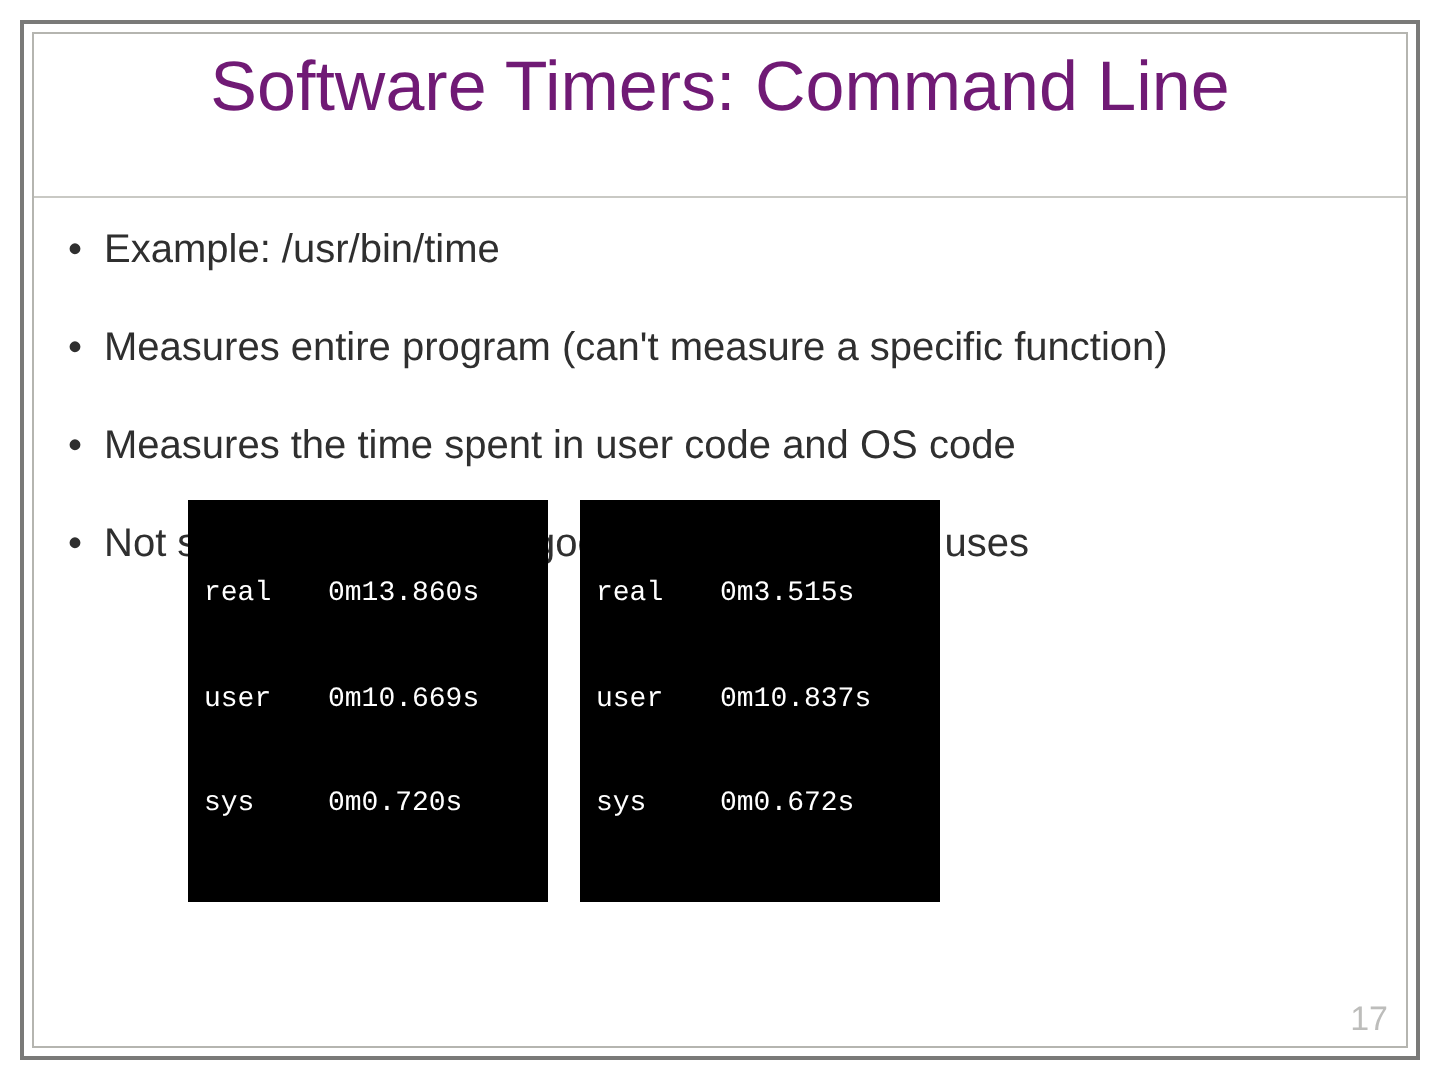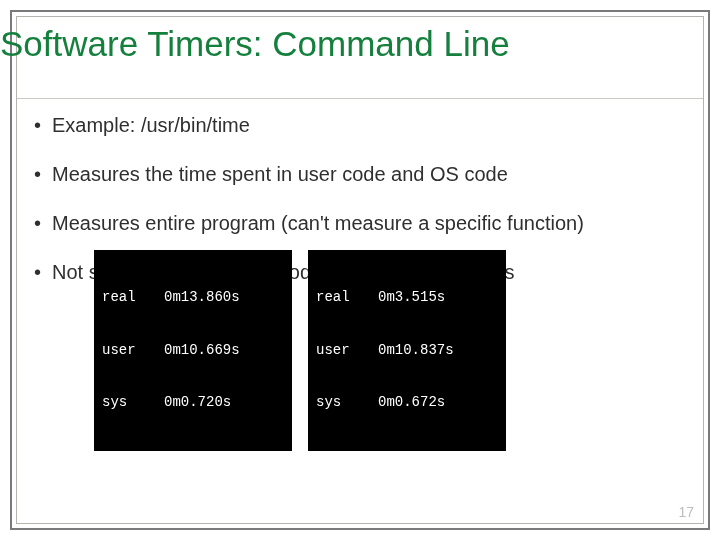--- a/index.html
+++ b/index.html
@@ -34,22 +34,23 @@
     right: 16px;
     bottom: 16px;
     border: 1px solid #b5b5b0;
     box-sizing: border-box;
   }
   .title {
     position: absolute;
     left: 0;
     right: 0;
     top: 24px;
+    text-align: center;
     font-size: 35px;
-    color: #15803d;
+    color: #701a75;
     font-weight: 400;
   }
   .hr {
     position: absolute;
     left: 17px;
     right: 17px;
     top: 98px;
     height: 1px;
     background: #c9c9c4;
   }
@@ -88,21 +89,21 @@
     align-items: flex-start;
   }
   .terminal {
     background: #000000;
     color: #ffffff;
     font-family: "Courier New", monospace;
     font-size: 14px;
     line-height: 1.25;
     padding: 4px 8px;
     white-space: pre;
-    width: 198px;
+    width: 180px;
     box-sizing: border-box;
   }
   .terminal .trow {
     display: flex;
   }
   .terminal .lbl { width: 62px; }
   .note {
     position: absolute;
     left: 520px;
     top: 258px;
@@ -114,38 +115,38 @@
   .lower-bullets {
     position: absolute;
     left: 34px;
     right: 30px;
     top: 328px;
   }
   .pagenum {
     position: absolute;
     right: 26px;
     bottom: 20px;
-    font-size: 14px;
+    font-size: 17px;
     color: #bdbdbb;
   }
 </style>
 </head>
 <body>
 
 <div class="slide">
   <div class="outer-border"></div>
   <div class="inner-border"></div>
 
   <div class="title">Software Timers: Command Line</div>
   <div class="hr"></div>
 
   <div class="content">
     <div class="bullet">Example: /usr/bin/time</div>
+    <div class="bullet">Measures entire program (can't measure a specific function)</div>
     <div class="bullet">Measures the time spent in user code and OS code</div>
-    <div class="bullet">Measures entire program (can't measure a specific function)</div>
     <div class="bullet">Not super-accurate, but good enough for many uses</div>
     <div class="cmd-line">$ time ls</div>
   </div>
 
   <div class="term-row">
     <div class="terminal">
       <div class="trow"><span class="lbl">real</span><span>0m13.860s</span></div>
       <div class="trow"><span class="lbl">user</span><span>0m10.669s</span></div>
       <div class="trow"><span class="lbl">sys</span><span>0m0.720s</span></div>
     </div>

